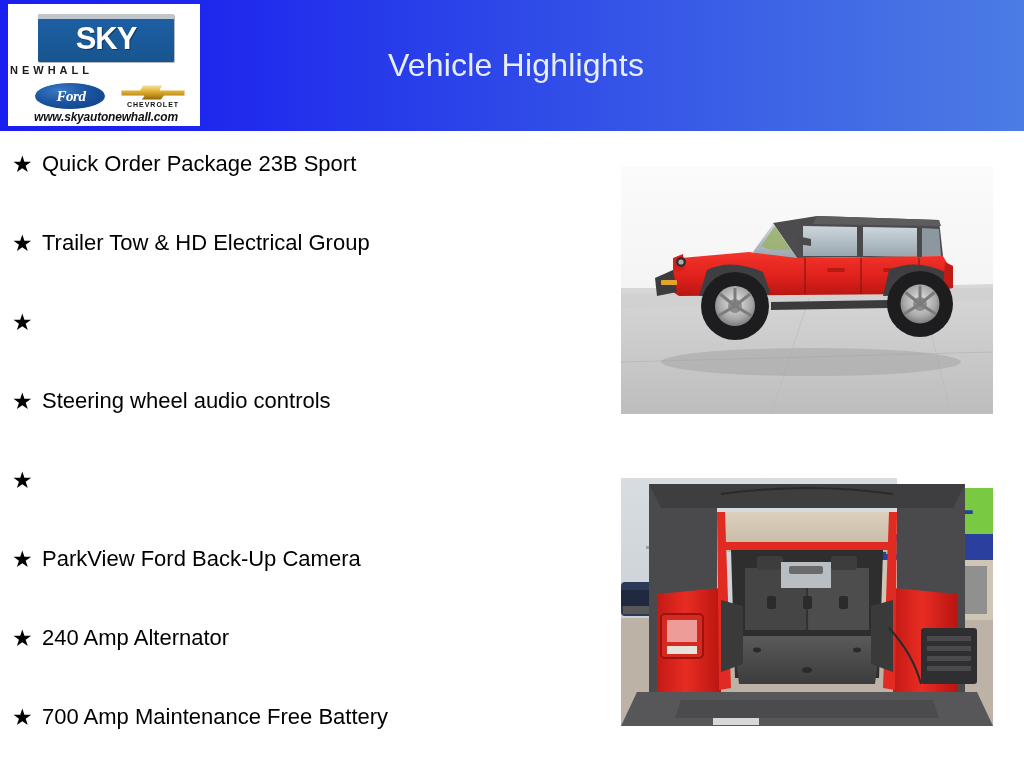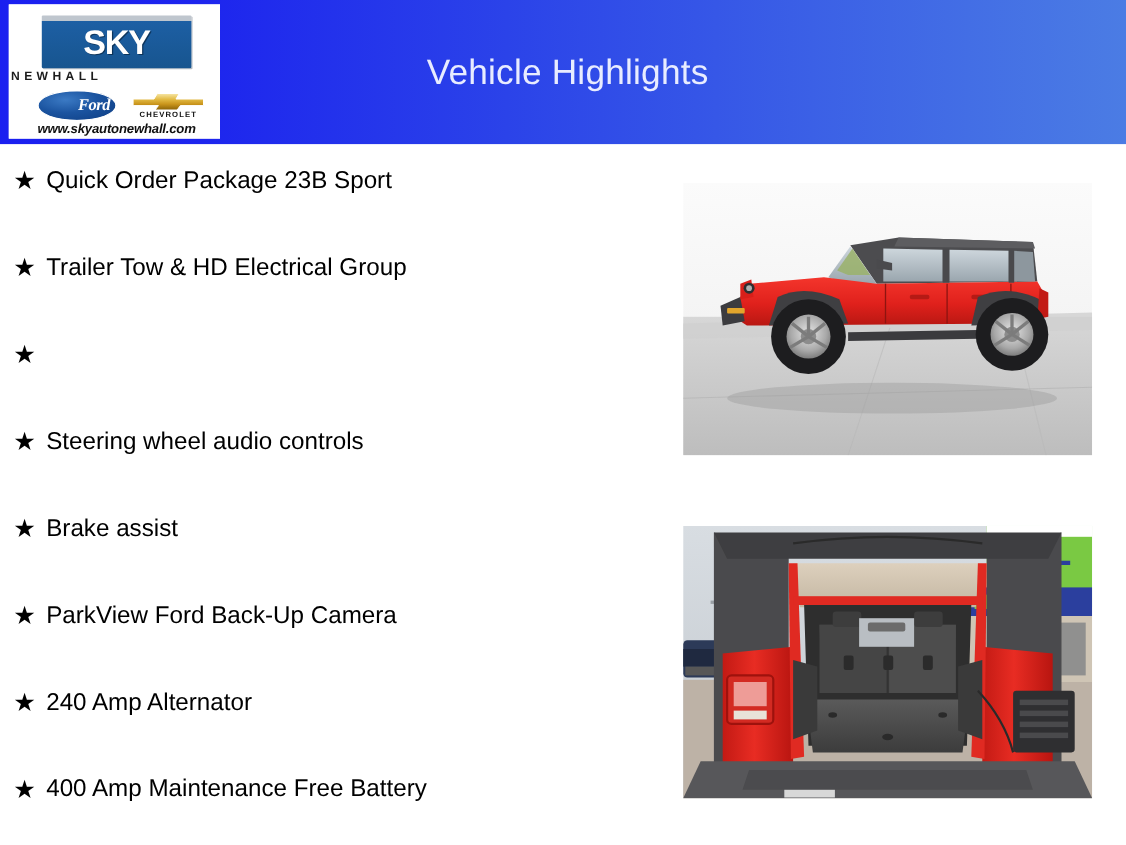--- a/index.html
+++ b/index.html
@@ -108,28 +108,28 @@
     border-radius: 50%;
     background: radial-gradient(ellipse at 35% 30%, #3b7ac4 0%, #1b54a0 45%, #0d3d82 100%);
     border: 1.5px solid #ffffff;
     box-sizing: border-box;
   }
   .ford-script {
     position: absolute;
     left: 0;
     top: 3px;
     width: 72px;
+    text-align: center;
     color: #ffffff;
     font-size: 15px;
     font-style: italic;
     font-weight: 700;
     font-family: "Liberation Serif", serif;
     line-height: 20px;
     letter-spacing: -0.5px;
-    margin-left: 36px;
   }
   
   .chevy-wrap {
     position: absolute;
     left: 108px;
     top: 76px;
     width: 70px;
     height: 30px;
   }
   .bowtie {
@@ -260,36 +260,35 @@
     <span class="feature-bullet">★</span>
   </div>
 
   <div class="feature-row">
     <span class="feature-bullet">★</span>
     <span class="feature-label">Steering wheel audio controls</span>
   </div>
 
   <div class="feature-row">
     <span class="feature-bullet">★</span>
-    <span class="feature-label">Brake assist</span>
   </div>
 
   <div class="feature-row">
     <span class="feature-bullet">★</span>
     <span class="feature-label">ParkView Ford Back-Up Camera</span>
   </div>
 
   <div class="feature-row">
     <span class="feature-bullet">★</span>
     <span class="feature-label">240 Amp Alternator</span>
   </div>
 
   <div class="feature-row">
     <span class="feature-bullet">★</span>
-    <span class="feature-label">400 Amp Maintenance Free Battery</span>
+    <span class="feature-label">700 Amp Maintenance Free Battery</span>
   </div>
 
 </div>
 
 <div class="photo" id="photo-exterior">
   <svg viewBox="0 0 372 248" preserveAspectRatio="none">
     <defs>
       <linearGradient id="studioBg" x1="0" y1="0" x2="0" y2="1">
         <stop offset="0%" stop-color="#fbfbfb"></stop>
         <stop offset="100%" stop-color="#ededed"></stop>

